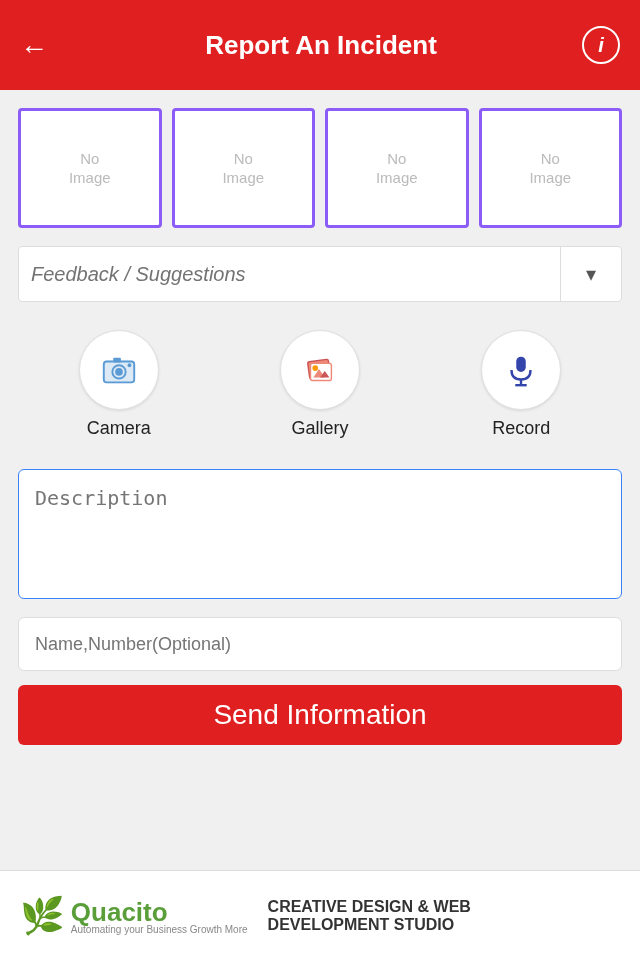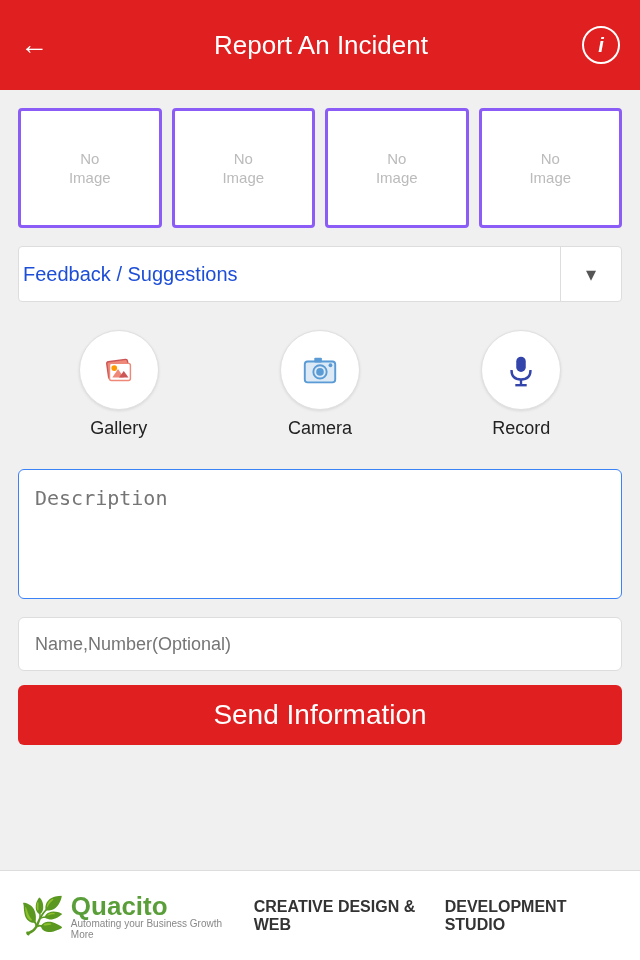--- a/index.html
+++ b/index.html
@@ -16,21 +16,21 @@
       background: #e02020;
       height: 90px;
       display: flex;
       align-items: center;
       justify-content: space-between;
       padding: 0 20px;
     }
     .header-title {
       color: white;
       font-size: 26px;
-      font-weight: 400;
+      font-weight: 700;
       flex: 1;
       text-align: center;
     }
     .header-back {
       color: white;
       font-size: 28px;
       cursor: pointer;
       width: 40px;
     }
     .header-info {
@@ -81,23 +81,24 @@
       background: white;
       border: 1px solid #ddd;
       border-radius: 4px;
       height: 56px;
       display: flex;
       align-items: center;
       margin-bottom: 18px;
     }
     .dropdown-label {
       flex: 1;
-      padding-left: 4px;
+      padding-left: 12px;
       font-size: 20px;
-      color: #1d4ed8;
+      color: #737373;
+      font-style: italic;
     }
     .dropdown-divider {
       width: 1px;
       height: 100%;
       background: #ddd;
     }
     .dropdown-arrow {
       width: 60px;
       display: flex;
       align-items: center;
@@ -216,21 +217,21 @@
       color: #5a9e3a;
     }
     .ad-tagline {
       font-size: 10px;
       color: #888;
       margin-top: -4px;
     }
     .ad-right {
       margin-left: 20px;
       display: flex;
-      flex-direction: row;
+      flex-direction: column;
       justify-content: center;
     }
     .ad-right-line1 {
       font-size: 16px;
       font-weight: bold;
       color: #333;
     }
     .ad-right-line2 {
       font-size: 16px;
       font-weight: bold;
@@ -258,52 +259,52 @@
 
   
   <div class="dropdown-row">
     <span class="dropdown-label">Feedback / Suggestions</span>
     <div class="dropdown-divider"></div>
     <div class="dropdown-arrow">▾</div>
   </div>
 
   
   <div class="action-row">
-
-    <div class="action-item">
-      <div class="action-circle">
-        <svg class="icon-gallery" viewBox="0 0 40 40">
-
-          <rect x="8" y="10" width="22" height="18" rx="2" fill="#e87" stroke="#c55" stroke-width="1.5" transform="rotate(-8 19 19)"></rect>
-
-          <rect x="10" y="13" width="22" height="18" rx="2" fill="white" stroke="#e87" stroke-width="1.5"></rect>
-
-          <polygon points="13,28 19,19 25,28" fill="#e87"></polygon>
-          <polygon points="20,28 25,21 30,28" fill="#c55"></polygon>
-
-          <circle cx="15" cy="18" r="3" fill="#f90"></circle>
-        </svg>
-      </div>
-      <span class="action-label">Gallery</span>
-    </div>
 
     <div class="action-item">
       <div class="action-circle">
         <svg class="icon-camera" viewBox="0 0 40 40">
           <rect x="4" y="11" width="32" height="22" rx="3" fill="#5b9bd5" opacity="0.2" stroke="#5b9bd5" stroke-width="2"></rect>
           <rect x="4" y="11" width="32" height="22" rx="3" fill="none" stroke="#5b9bd5" stroke-width="2"></rect>
           <circle cx="20" cy="22" r="7" fill="none" stroke="#5b9bd5" stroke-width="2"></circle>
           <circle cx="20" cy="22" r="4" fill="#5b9bd5"></circle>
           <rect x="14" y="7" width="8" height="5" rx="1" fill="#5b9bd5"></rect>
           <circle cx="31" cy="15" r="2" fill="#5b9bd5"></circle>
         </svg>
       </div>
       <span class="action-label">Camera</span>
     </div>
 
+    <div class="action-item">
+      <div class="action-circle">
+        <svg class="icon-gallery" viewBox="0 0 40 40">
+
+          <rect x="8" y="10" width="22" height="18" rx="2" fill="#e87" stroke="#c55" stroke-width="1.5" transform="rotate(-8 19 19)"></rect>
+
+          <rect x="10" y="13" width="22" height="18" rx="2" fill="white" stroke="#e87" stroke-width="1.5"></rect>
+
+          <polygon points="13,28 19,19 25,28" fill="#e87"></polygon>
+          <polygon points="20,28 25,21 30,28" fill="#c55"></polygon>
+
+          <circle cx="15" cy="18" r="3" fill="#f90"></circle>
+        </svg>
+      </div>
+      <span class="action-label">Gallery</span>
+    </div>
+
 
     <div class="action-item">
       <div class="action-circle">
         <svg class="icon-record" viewBox="0 0 40 40">
 
           <rect x="15" y="6" width="10" height="16" rx="5" fill="#3344aa"></rect>
 
           <path d="M10 20 Q10 30 20 30 Q30 30 30 20" fill="none" stroke="#3344aa" stroke-width="2.5"></path>
 
           <line x1="20" y1="30" x2="20" y2="36" stroke="#3344aa" stroke-width="2.5"></line>

